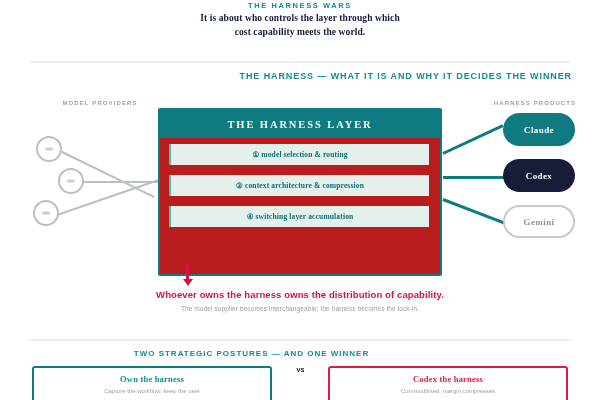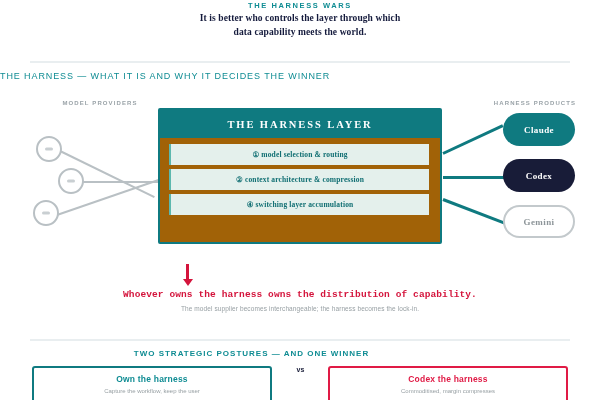--- a/index.html
+++ b/index.html
@@ -62,24 +62,24 @@
     left: 30px; top: 61px;
     width: 540px;
     height: 2px;
     background: #e9eef0;
   }
 
   .banner {
     position: absolute;
     left: 0; top: 70px;
     width: 572px;
-    text-align: left;
+    text-align: right;
     font-family: "Liberation Sans", sans-serif;
     font-size: 9px;
-    font-weight: normal;
+    font-weight: bold;
     letter-spacing: 0.9px;
     color: #0f8c93;
     line-height: 12px;
   }
 
   
   .left-label {
     position: absolute;
     left: 45px; top: 100px;
     width: 110px;
@@ -131,23 +131,23 @@
     border-top: 5px solid transparent;
     border-bottom: 5px solid transparent;
     border-left: 8px solid #0f7a80;
   }
 
   
   .harness {
     position: absolute;
     left: 158px; top: 108px;
     width: 284px;
-    height: 136px;
+    height: 168px;
     border: 2.5px solid #0f7a80;
-    background: #a16207;
+    background: #b91c1c;
     border-radius: 2px;
   }
 
   .harness-head {
     height: 28px;
     background: #0f7a80;
     display: flex;
     align-items: center;
     justify-content: center;
   }
@@ -156,21 +156,21 @@
     font-size: 10.5px;
     font-weight: bold;
     letter-spacing: 1.9px;
     color: #ffffff;
   }
 
   .harness-body {
     padding: 6px 11px 8px 9px;
     display: flex;
     flex-direction: column;
-    gap: 4px;
+    gap: 10px;
   }
 
   .feature {
     height: 21px;
     background: #e4f0ec;
     border-left: 2px solid #5cb8ae;
     display: flex;
     align-items: center;
     justify-content: center;
     font-family: "Liberation Serif", serif;
@@ -238,21 +238,21 @@
   }
 
   
   .warn {
     position: absolute;
     left: 0; top: 289px;
     width: 600px;
     text-align: center;
   }
   .warn-title {
-    font-family: Liberation Mono, monospace;
+    font-family: Liberation Sans, sans-serif;
     font-size: 9.5px;
     font-weight: bold;
     color: #d4143c;
     letter-spacing: 0.1px;
     line-height: 12px;
   }
   .warn-sub {
     font-family: "Liberation Sans", sans-serif;
     font-size: 6.5px;
     color: #98a0a4;
@@ -306,21 +306,21 @@
     border: 2.5px solid #0f7a80;
     border-radius: 3px;
     background: #ffffff;
     padding-top: 6px;
     text-align: center;
   }
   .cmp-left  { left: 32px;  border-color: #0f7a80; }
   .cmp-right { left: 328px; border-color: #e01a45; }
 
   .cmp-title {
-    font-family: Liberation Sans, sans-serif;
+    font-family: Liberation Serif, serif;
     font-size: 8.5px;
     font-weight: bold;
     letter-spacing: 0.2px;
     line-height: 11px;
   }
   .cmp-left .cmp-title  { color: #0f8c93; }
   .cmp-right .cmp-title { color: #e01a45; }
 
   .cmp-sub {
     font-family: "Liberation Sans", sans-serif;
@@ -331,22 +331,22 @@
   }
 </style>
 </head>
 <body>
 
 <div class="page">
 
   <div class="top-block">
     <div class="eyebrow">THE HARNESS WARS</div>
     <div class="headline">
-      <span class="ln ln2">It is better who controls the layer through which</span>
-      <span class="ln ln3">data capability meets the world.</span>
+      <span class="ln ln2">It is about who controls the layer through which</span>
+      <span class="ln ln3">cost capability meets the world.</span>
     </div>
   </div>
 
   <div class="divider"></div>
 
   <div class="banner">THE HARNESS — WHAT IT IS AND WHY IT DECIDES THE WINNER</div>
 
   <div class="left-label">MODEL PROVIDERS</div>
 
   <div class="funnel">

